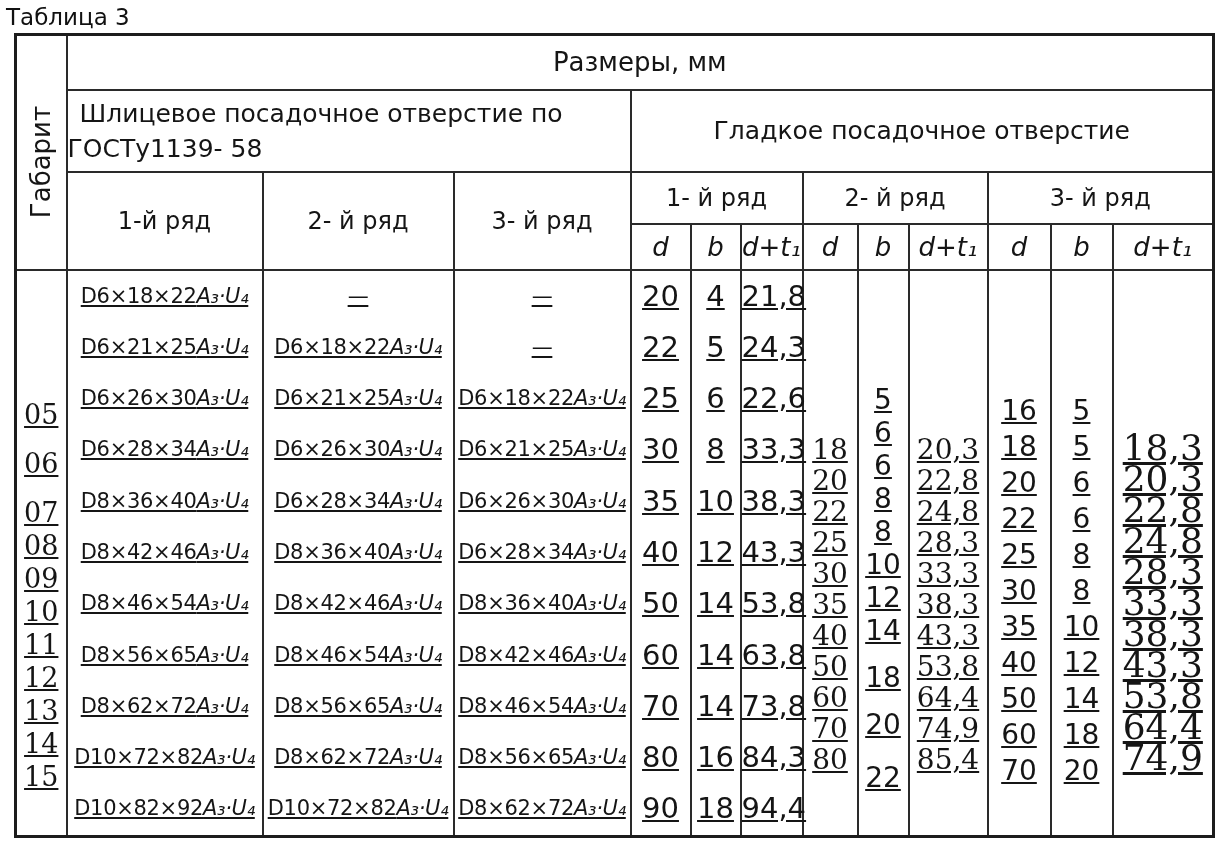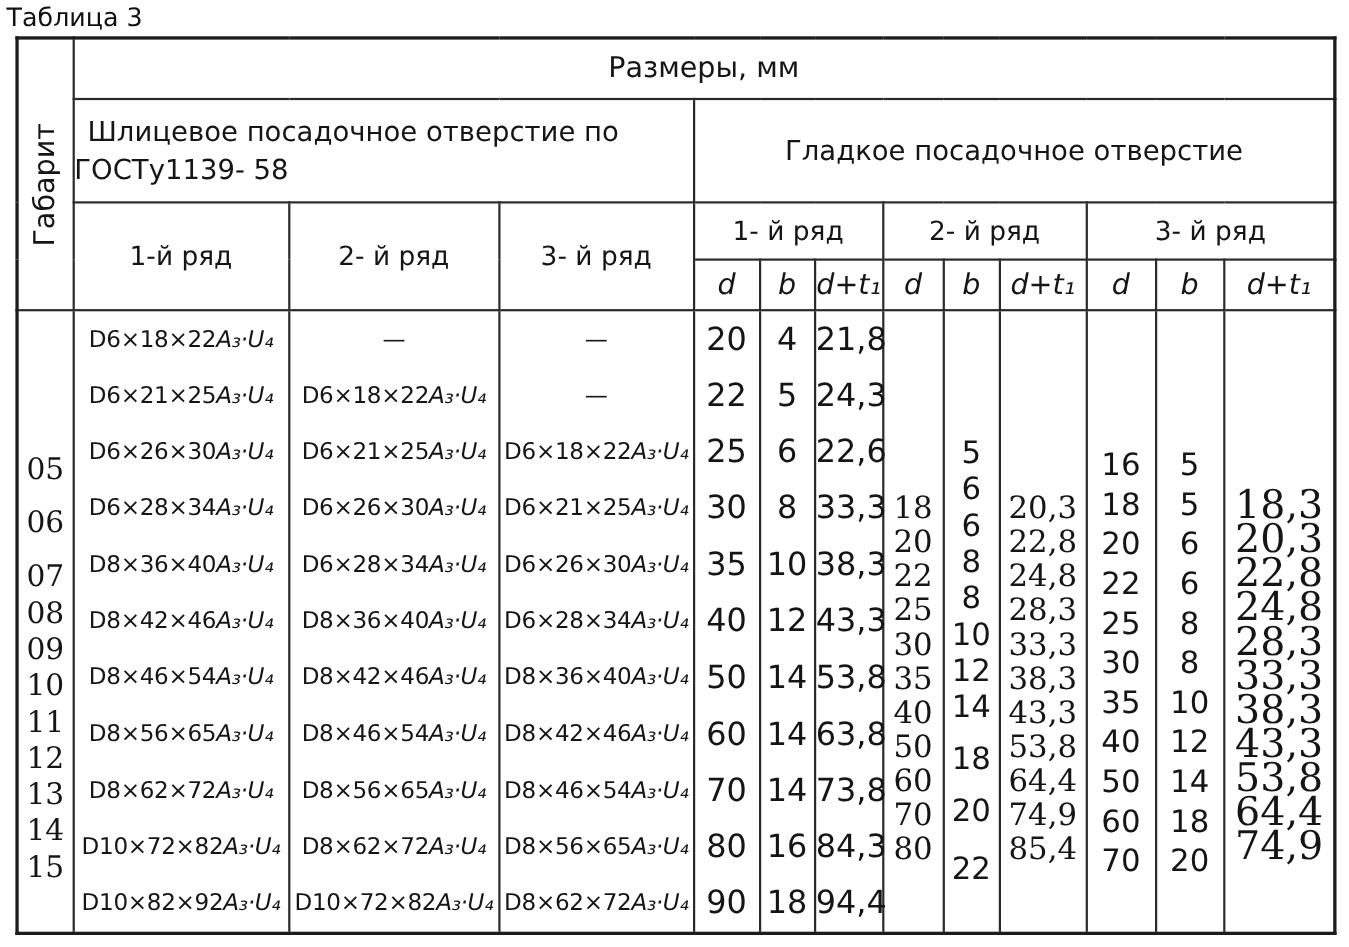--- a/index.html
+++ b/index.html
@@ -37,21 +37,21 @@
   .spline-head .l1{text-align:left;padding-left:12px;font-size:25px;}
   .spline-head .l2{text-align:left;font-size:25px;margin-top:6px;}
   
   .gab-head{position:relative;}
   .gab-head .rot{
     position:absolute;left:50%;top:54%;
     transform:translate(-50%,-50%) rotate(-90deg);
     white-space:nowrap;font-size:26px;
   }
   
-  td.bodycell{vertical-align:top;}
+  td.bodycell{vertical-align:top;text-decoration:underline;}
   .stack{display:block;width:100%;text-align:center;}
   
   .st-main > div{line-height:51.3px;white-space:nowrap;}
   .spl > div{font-size:21px;letter-spacing:-0.3px;}
   .num > div{font-size:29px;}
   
   .st-gab{padding-top:86px;}
   .st-gab > div{line-height:33px;font-size:27px;font-family:"DejaVu Serif","Liberation Serif",serif;}
   .st-gab > div:nth-child(-n+2){margin-bottom:16px;}
   
@@ -88,21 +88,21 @@
       <col style="width:62px">
       <col style="width:101px">
   </colgroup>
   <tbody>
       <tr style="height:55px">
     <th rowspan="4" class="gab-head">
       <div class="rot">Габарит</div>
     </th>
     <th colspan="12" class="h-sizes">Размеры, мм</th>
   </tr>
-  <tr style="height:94px">
+  <tr style="height:82px">
     <th colspan="3" class="spline-head">
       <div class="l1">Шлицевое посадочное отверстие по</div>
       <div class="l2">ГОСТу1139- 58</div>
     </th>
     <th colspan="9" class="h-big">Гладкое посадочное отверстие</th>
   </tr>
   <tr style="height:52px">
     <th rowspan="2" class="h-row">1-й ряд</th>
     <th rowspan="2" class="h-row">2- й ряд</th>
     <th rowspan="2" class="h-row">3- й ряд</th>

